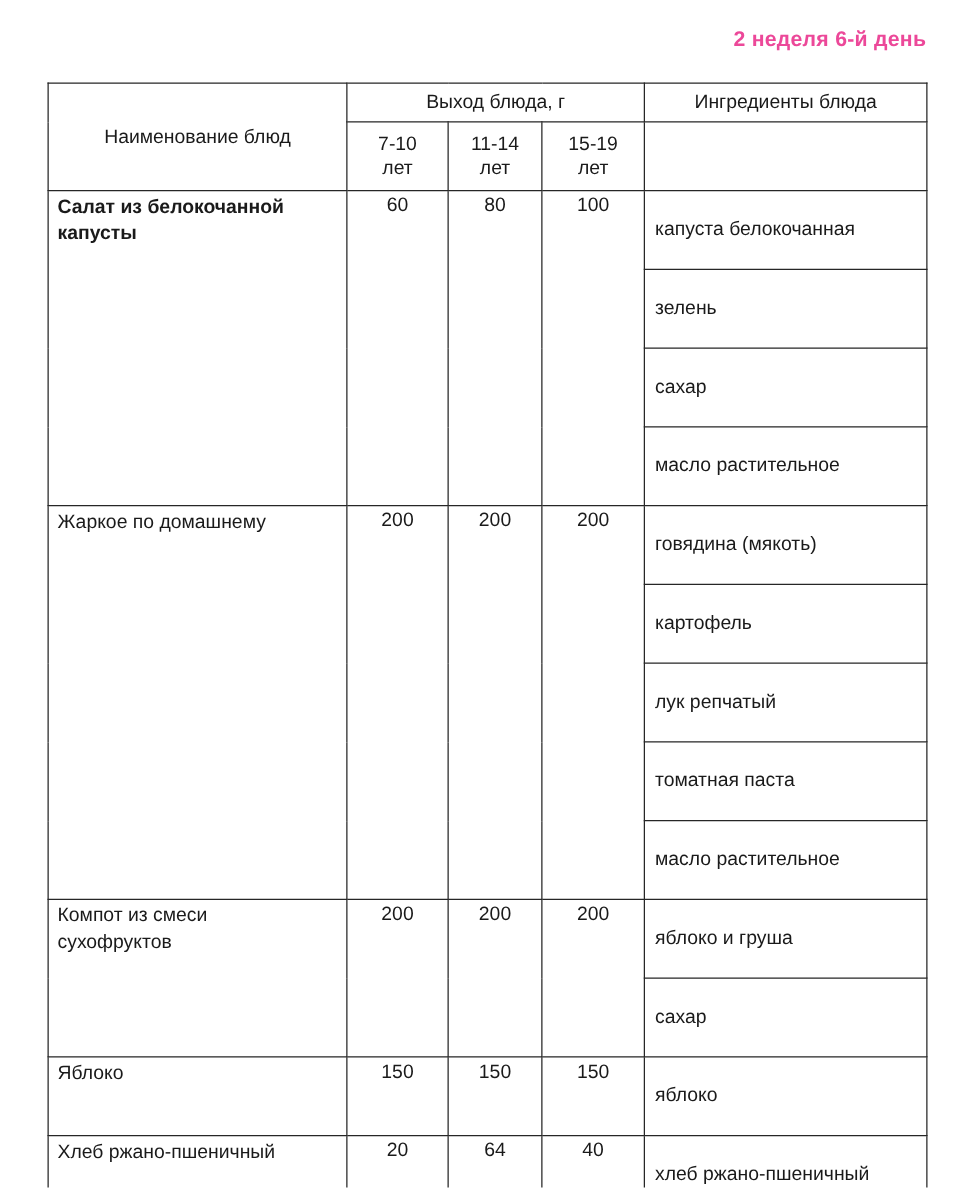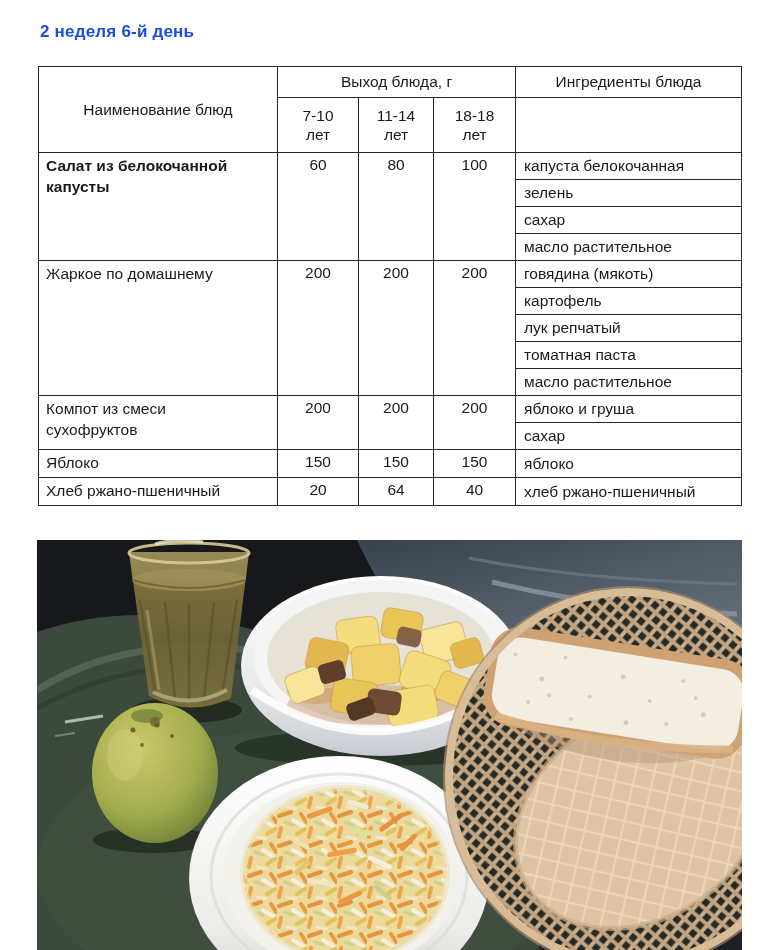--- a/index.html
+++ b/index.html
@@ -3,22 +3,22 @@
 <meta charset="utf-8">
 <style>
   html,body{margin:0;padding:0;background:#ffffff;}
   body{
     width:766px;height:950px;
     font-family:"Liberation Sans",sans-serif;
     color:#151515;position:relative;overflow:hidden;
   }
   .page{padding:22px 25px 0 38px;}
   .doc-title{
-    font-size:17px;font-weight:600;color:#1d4ed8;
-    margin:0 0 24px 2px;letter-spacing:.2px;
+    font-size:17px;font-weight:600;color:#ec4899;
+    margin:0 0 24px 2px;letter-spacing:.2px;text-align:right;
   }
   table.menu{
     border-collapse:collapse;table-layout:fixed;width:703px;
     font-size:15.5px;color:#1a1a1a;
   }
   table.menu th,table.menu td{
     border:1.5px solid #262626;
   }
   thead th{font-weight:400;vertical-align:middle;padding:2px 4px;}
   th.h-top{height:26px;}
@@ -26,21 +26,21 @@
   th.h-age span{display:block;}
   td.dish{
     vertical-align:top;text-align:left;
     padding:3px 26px 3px 7px;line-height:1.35;margin-top:48px;
   }
   td.dish.bold{font-weight:600;}
   td.portion{
     vertical-align:top;text-align:center;padding-top:3px;
   }
   td.ingredient{
-    text-align:left;padding:1px 8px;height:24px;line-height:1.25;white-space:nowrap;
+    text-align:left;padding:19px 8px;height:24px;line-height:1.25;white-space:nowrap;
   }
   .photo-wrap{
     margin:34px 0 0 -1px;width:705px;height:420px;line-height:0;
   }
   .photo-wrap svg{display:block;}
 </style>
 </head>
 <body>
 
 <div class="page">
@@ -64,21 +64,21 @@
       <tr>
         <th class="h-age">
           <span>7-10</span>
           <span>лет</span>
         </th>
         <th class="h-age">
           <span>11-14</span>
           <span>лет</span>
         </th>
         <th class="h-age">
-          <span>18-18</span>
+          <span>15-19</span>
           <span>лет</span>
         </th>
         <th class="h-age"></th>
       </tr>
     </thead>
     <tbody>
         <tr>
           <td class="dish bold" rowspan="4">Салат из белокочанной капусты</td>
           <td class="portion" rowspan="4">60</td>
           <td class="portion" rowspan="4">80</td>

